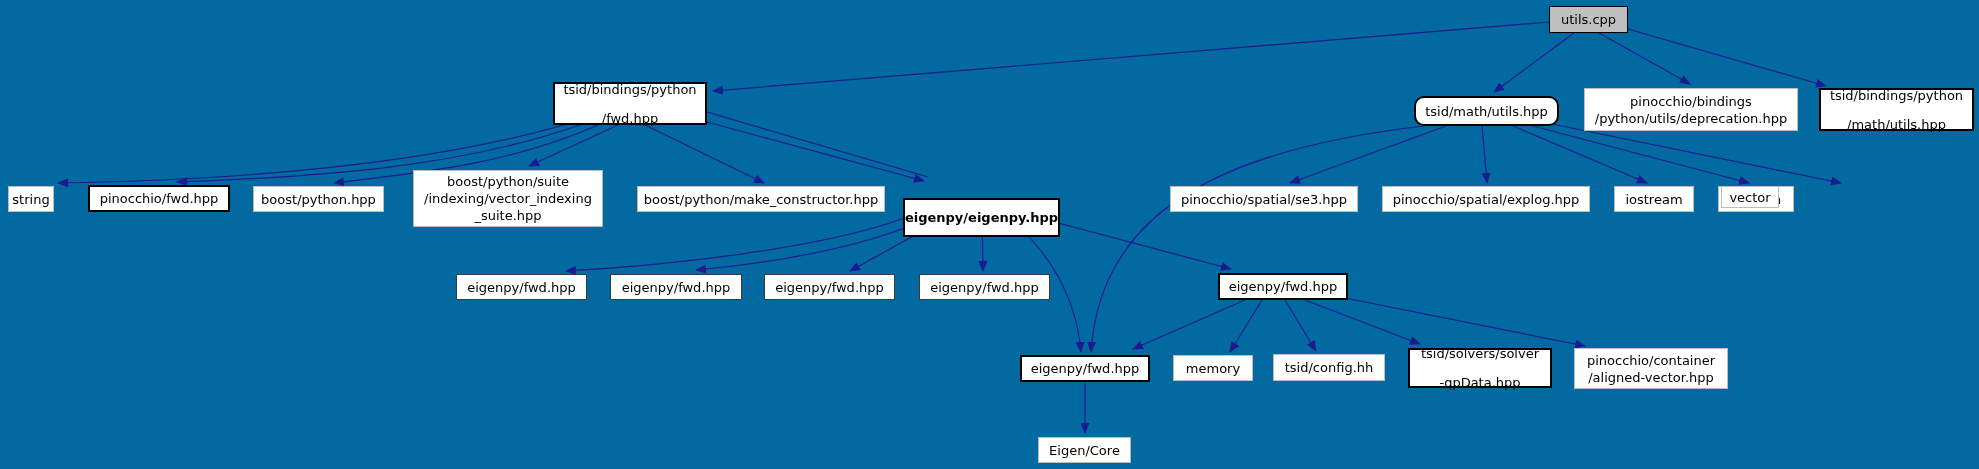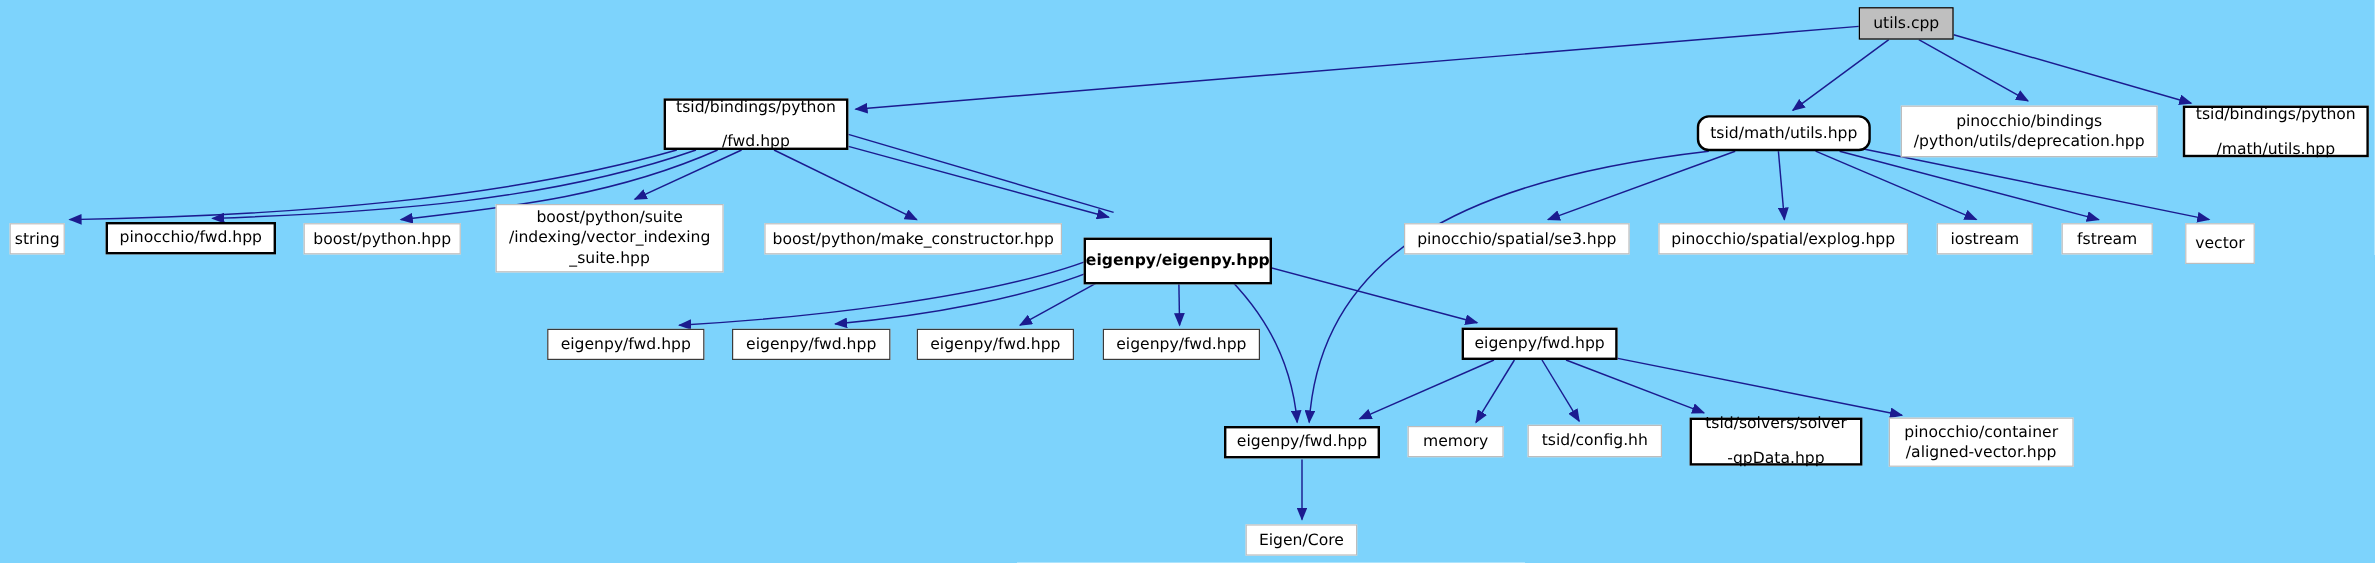--- a/index.html
+++ b/index.html
@@ -8,21 +8,21 @@
     --bold-border:#000000;
     --linked-border:#3a3a3a;
     --ext-border:#bdbdbd;
     --main-fill:#bfbfbf;
     --node-fill:#ffffff;
   }
   html,body{margin:0;padding:0;background:#ffffff;}
   #canvas{
     position:relative;
     width:1979px;height:469px;
-    background:#7dd3fc;
+    background:#0369a1;
     font-family:"DejaVu Sans","Liberation Sans",sans-serif;
     overflow:hidden;
   }
   #edges-layer{position:absolute;left:0;top:0;width:1979px;height:469px;}
   .edge{fill:none;stroke:var(--edge);stroke-width:1.2;}
   .node{
     position:absolute;
     display:flex;flex-direction:column;justify-content:center;align-items:center;
     box-sizing:border-box;
     background:var(--node-fill);
@@ -121,21 +121,21 @@
       </div>
       <div class="node external" style="left: 1382px; top: 186px; width: 208px; height: 26px;">
         <div class="nl">pinocchio/spatial/explog.hpp</div>
       </div>
       <div class="node external" style="left: 1614px; top: 186px; width: 80px; height: 26px;">
         <div class="nl">iostream</div>
       </div>
       <div class="node external" style="left: 1718px; top: 186px; width: 76px; height: 26px;">
         <div class="nl">fstream</div>
       </div>
-      <div class="node external" style="left: 1821px; top: 186px; width: 58px; height: 34px;">
+      <div class="node external" style="left: 1721px; top: 186px; width: 58px; height: 22px;">
         <div class="nl">vector</div>
       </div>
       <div class="node linked" style="left: 456px; top: 274px; width: 131px; height: 26px;">
         <div class="nl">eigenpy/fwd.hpp</div>
       </div>
       <div class="node linked" style="left: 610px; top: 274px; width: 132px; height: 26px;">
         <div class="nl">eigenpy/fwd.hpp</div>
       </div>
       <div class="node linked" style="left: 764px; top: 274px; width: 131px; height: 26px;">
         <div class="nl">eigenpy/fwd.hpp</div>

